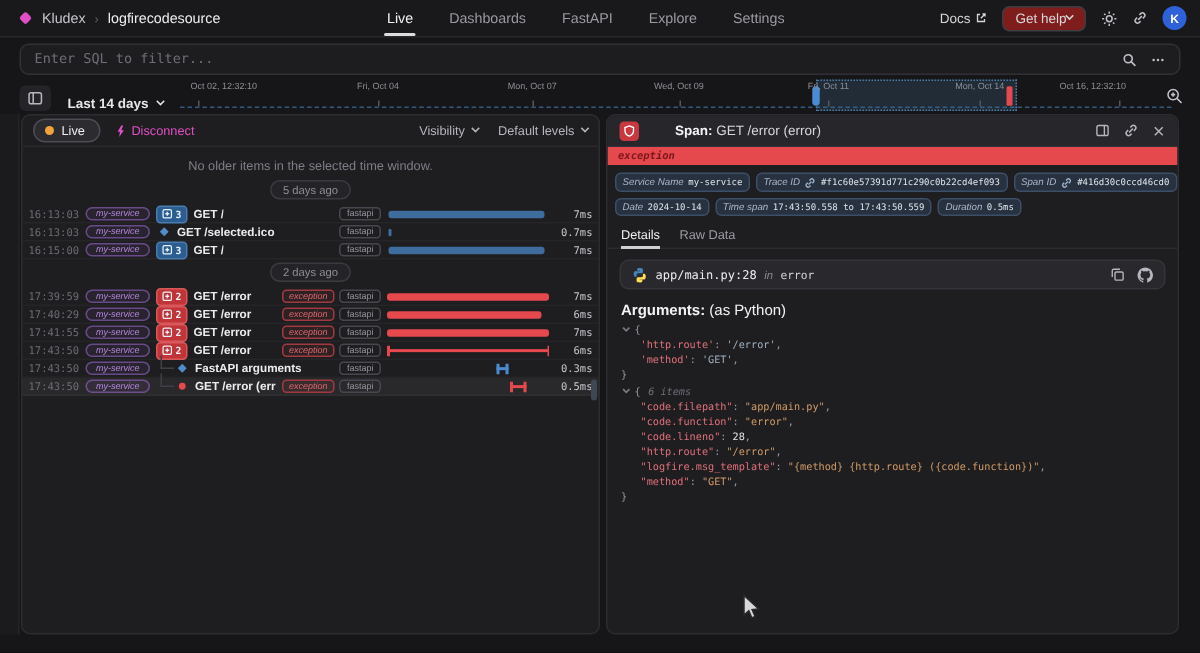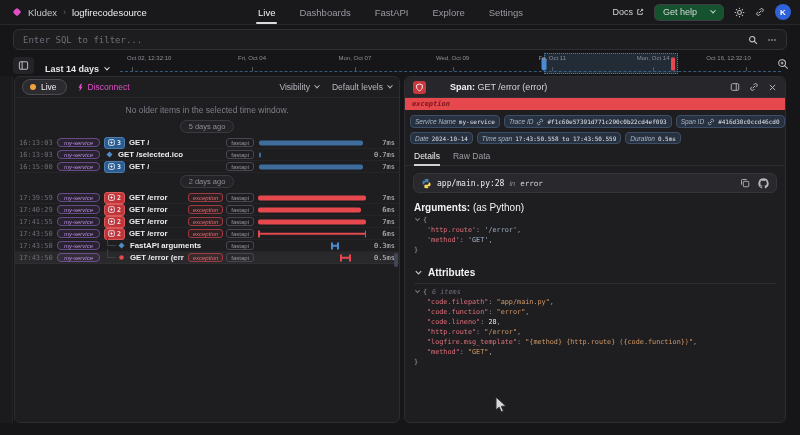--- a/index.html
+++ b/index.html
@@ -12,21 +12,21 @@
 .crumbs{display:flex;align-items:center;gap:6px;font-size:9.5px}
 .crumb-org{color:#c6c6cc}
 .crumb-sep{color:#63636c;font-size:8.5px}
 .crumb-project{color:#efeff2}
 .nav{position:absolute;left:256px;top:0;height:100%;display:flex;gap:20px}
 .tab{position:relative;display:flex;align-items:center;font-size:9.5px;color:#9a9aa3;padding:0 2px;cursor:default}
 .tab.active{color:#f2f2f4}
 .tab.active::after{content:"";position:absolute;left:0;right:0;bottom:0;height:2px;background:#dcdce0;border-radius:1px}
 .top-right{position:absolute;right:9px;top:0;height:100%;display:flex;align-items:center;gap:10px}
 .docs-link{display:flex;align-items:center;gap:3px;font-size:9px;color:#d6d6da}
-.gethelp{display:flex;align-items:center;gap:14px;font-size:9px;color:#d6d6da;border:1px solid #3d3d44;border-radius:5px;padding:2.5px 8px;background:#14532d}
+.gethelp{display:flex;align-items:center;gap:0;font-size:9px;color:#d6d6da;border:1px solid #3d3d44;border-radius:5px;padding:2.5px 8px;background:#7f1d1d}
 .avatar{width:16px;height:16px;border-radius:50%;background:var(--avatar-blue);color:#fff;font-size:8px;font-weight:bold;display:flex;align-items:center;justify-content:center}
 .cdown{display:inline-block;width:4px;height:4px;border-right:1.2px solid currentColor;border-bottom:1.2px solid currentColor;transform:rotate(45deg) translate(-1px,-1px)}
 
 .sqlbar{position:absolute;top:29px;left:13px;right:13px;height:21px;background:#1d1d20;border:1px solid #303036;border-radius:6px;display:flex;align-items:center;gap:9px;padding:0 9px}
 .sqlbar input{flex:1;background:transparent;border:none;outline:none;color:#c8c8cc;font-size:9px;font-family:"DejaVu Sans Mono",monospace}
 .sqlbar input::placeholder{color:#6e6e78}
 .sqlbar .icon{color:#c0c0c8}
 
 .timebar{position:absolute;top:53px;left:13px;right:13px;height:21px;display:flex;align-items:flex-end;gap:8px}
 .tb-toggle{width:21px;height:17px;border-radius:4px;background:#242428;display:flex;align-items:center;justify-content:center;color:#b8b8c0;flex:none}
@@ -559,28 +559,20 @@
     <div class="codeblock" id="args-code">
         <div class="cl"><span class="chev-inline">
             <svg width="7" height="7" viewBox="0 0 10 10" fill="none" stroke="currentColor" stroke-width="1.6">
               <path d="M2 3.5 5 6.5 8 3.5"></path>
             </svg>
           </span><span class="pun">{</span></div>
         <div class="cl ind"><span class="py-key">'http.route'</span><span class="pun">: </span><span class="py-val">'/error'</span><span class="pun">,</span></div>
         <div class="cl ind"><span class="py-key">'method'</span><span class="pun">: </span><span class="py-val">'GET'</span><span class="pun">,</span></div>
         <div class="cl"><span class="pun">}</span></div>
       </div>
-    <div class="attrs-head">
-      <span class="icon" id="ic-chev1">
-          <svg width="9" height="9" viewBox="0 0 10 10" fill="none" stroke="currentColor" stroke-width="1.4">
-            <path d="M2 3.5 5 6.5 8 3.5"></path>
-          </svg>
-        </span>
-      <span>Attributes</span>
-    </div>
     <div class="codeblock" id="attrs-code">
         <div class="cl"><span class="chev-inline">
             <svg width="7" height="7" viewBox="0 0 10 10" fill="none" stroke="currentColor" stroke-width="1.6">
               <path d="M2 3.5 5 6.5 8 3.5"></path>
             </svg>
           </span><span class="pun">{</span><span class="note">6 items</span></div>
         <div class="cl ind"><span class="json-key">"code.filepath"</span><span class="pun">: </span><span class="json-str">"app/main.py"</span><span class="pun">,</span></div>
         <div class="cl ind"><span class="json-key">"code.function"</span><span class="pun">: </span><span class="json-str">"error"</span><span class="pun">,</span></div>
         <div class="cl ind"><span class="json-key">"code.lineno"</span><span class="pun">: </span><span class="json-num">28</span><span class="pun">,</span></div>
         <div class="cl ind"><span class="json-key">"http.route"</span><span class="pun">: </span><span class="json-str">"/error"</span><span class="pun">,</span></div>

